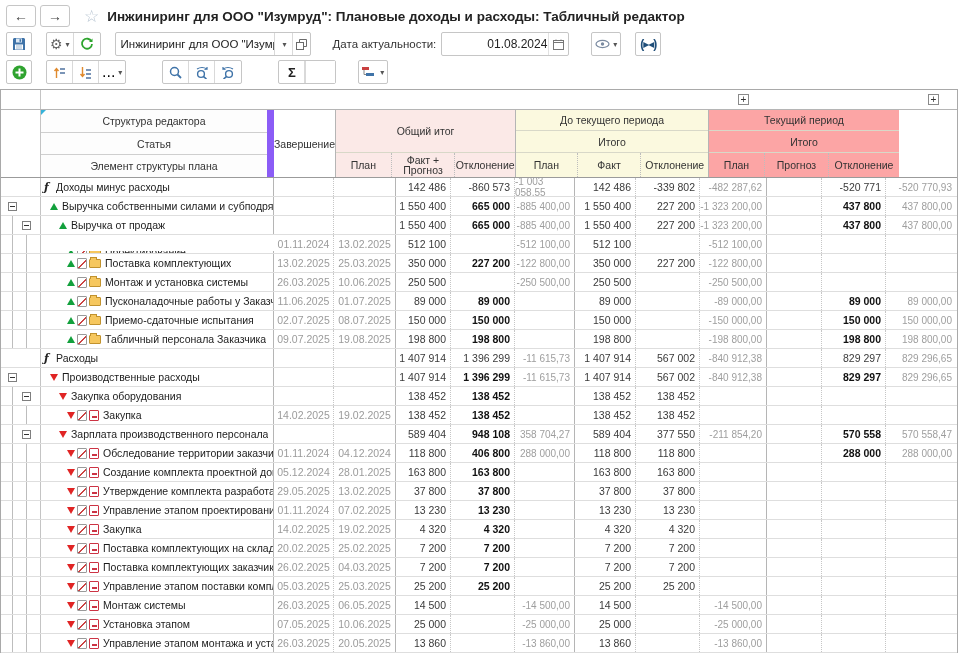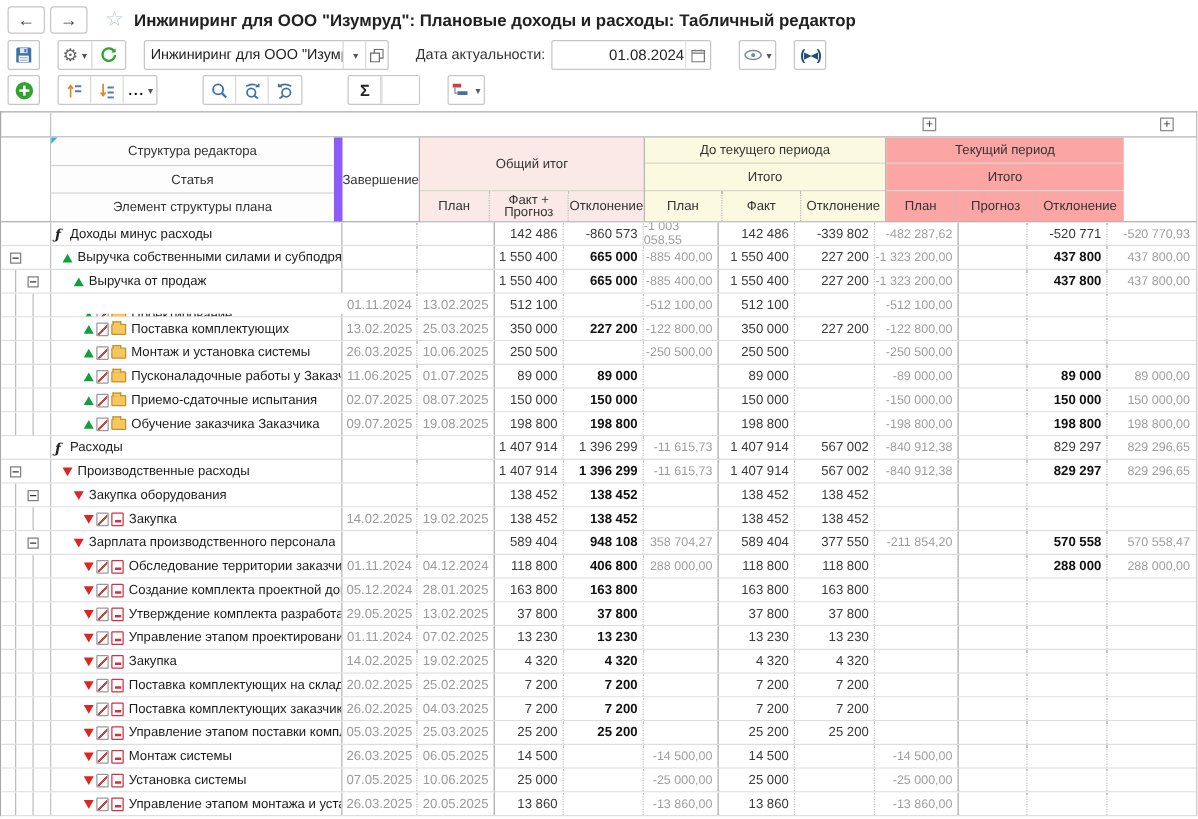--- a/index.html
+++ b/index.html
@@ -487,21 +487,21 @@
       </div>
       <div class="trow">
         <div class="r-gut">
           <div class="slot-line slot0"></div>
           <div class="slot-line slot1"></div>
         </div>
         <div class="r-name" style="padding-left: 26px;">
           <div class="tri up"></div>
           <div class="ic-doc"></div>
           <div class="ic-folder"></div>
-          <div class="nm">Обучение заказчика Заказчика</div>
+          <div class="nm">Табличный персонала Заказчика</div>
         </div>
         <div class="c-date">09.07.2025</div>
         <div class="c-date2">19.08.2025</div>
         <div class="num w0 gstart">198 800</div>
         <div class="num w1 bold">198 800</div>
         <div class="num w2 dev"></div>
         <div class="num w3 gstart">198 800</div>
         <div class="num w4"></div>
         <div class="num w5 dev">-198 800,00</div>
         <div class="num w6 gstart"></div>
@@ -820,21 +820,21 @@
       </div>
       <div class="trow">
         <div class="r-gut">
           <div class="slot-line slot0"></div>
           <div class="slot-line slot1"></div>
         </div>
         <div class="r-name" style="padding-left: 26px;">
           <div class="tri dn"></div>
           <div class="ic-doc"></div>
           <div class="ic-reddoc"></div>
-          <div class="nm">Установка системы</div>
+          <div class="nm">Установка этапом</div>
         </div>
         <div class="c-date">07.05.2025</div>
         <div class="c-date2">10.06.2025</div>
         <div class="num w0 gstart">25 000</div>
         <div class="num w1 bold"></div>
         <div class="num w2 dev">-25 000,00</div>
         <div class="num w3 gstart">25 000</div>
         <div class="num w4"></div>
         <div class="num w5 dev">-25 000,00</div>
         <div class="num w6 gstart"></div>

